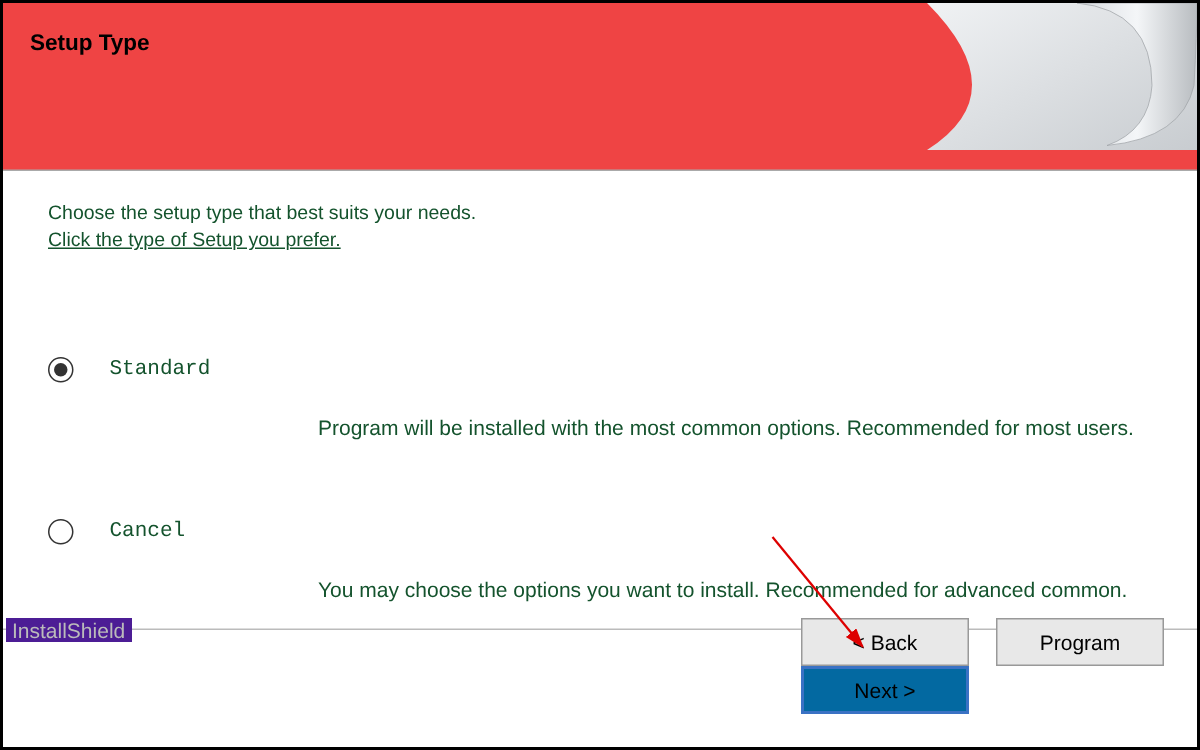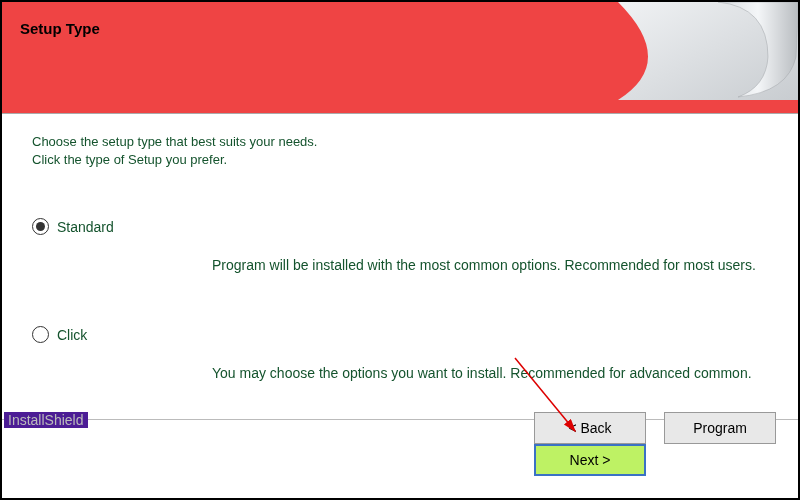--- a/index.html
+++ b/index.html
@@ -31,31 +31,32 @@
       top: 0;
       right: 0;
       width: 180px;
       height: 98px;
     }
     .content {
       padding: 20px 30px;
       color: #14532d;
     }
     .intro-line1 { margin-bottom: 3px; }
-    .intro-line2 { margin-bottom: 51px; }
+    .intro-line2 { margin-bottom: 71px; text-decoration: underline; }
     .option-row {
       display: flex;
       align-items: flex-start;
       margin-bottom: 50px;
     }
     .radio-cell {
       display: flex;
-      align-items: flex-end;
+      align-items: flex-start;
       width: 180px;
-      gap: 8px;
+      gap: 24px;
+      font-family: Liberation Mono, monospace;
     }
     .radio-outer {
       width: 17px;
       height: 17px;
       border: 1.5px solid #333;
       border-radius: 50%;
       display: flex;
       align-items: center;
       justify-content: center;
       background: #fff;
@@ -105,21 +106,21 @@
       font-size: 14px;
       background: #e8e8e8;
       border: 1px solid #999;
       display: flex;
       align-items: center;
       justify-content: center;
       cursor: pointer;
     }
     .btn.primary {
       border: 2px solid #3a72c4;
-      background: #bef264;
+      background: #0369a1;
     }
     .arrow {
       position: absolute;
       bottom: 55px;
       left: 508px;
       pointer-events: none;
     }
   </style>
 </head>
 <body>
@@ -153,21 +154,21 @@
         <div class="radio-inner"></div>
       </div>
       <span class="option-label">Standard</span>
     </div>
     <div class="option-desc">Program will be installed with the most common options. Recommended for most users.</div>
   </div>
 
   <div class="option-row">
     <div class="radio-cell">
       <div class="radio-outer"></div>
-      <span class="option-label">Click</span>
+      <span class="option-label">Cancel</span>
     </div>
     <div class="option-desc">You may choose the options you want to install. Recommended for advanced common.</div>
   </div>
 </div>
 
 <div class="footer-line"></div>
 <div class="brand">InstallShield</div>
 
 <div class="button-row">
   <div class="btn-pair">

